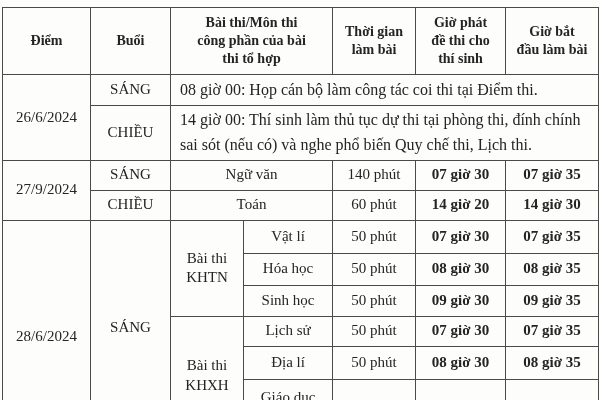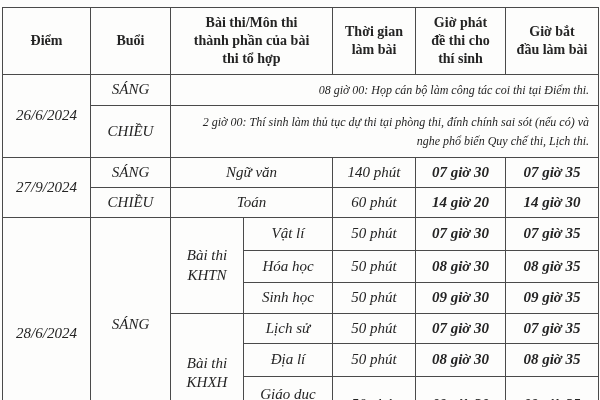--- a/index.html
+++ b/index.html
@@ -30,26 +30,25 @@
   }
   .sched th {
     font-size: 14px;
     font-weight: bold;
     line-height: 1.28;
     white-space: pre-line;
   }
   .sched td {
     font-size: 15px;
     line-height: 1.3;
-    font-style: italic;
   }
   td.note {
-    text-align: right;
+    text-align: left;
     padding: 2px 9px;
-    font-size: 12px;
+    font-size: 16px;
     line-height: 1.55;
   }
   td.time-b { font-weight: bold; }
   td.date28 { padding-top: 18px; }
   tr.h-header  { height: 67px; }
   tr.h-r1  { height: 31px; }
   tr.h-r2  { height: 52px; }
   tr.h-r3  { height: 30px; }
   tr.h-r4  { height: 30px; }
   tr.h-r5  { height: 33px; }
@@ -71,41 +70,41 @@
         <col style="width:89px">
       <col style="width:83px">
         <col style="width:90px">
         <col style="width:93px">
     </colgroup>
     <thead>
       <tr class="h-header">
         <th>Điểm</th>
         <th>Buổi</th>
         <th colspan="2">Bài thi/Môn thi
-thành phần của bài
+công phần của bài
 thi tổ hợp</th>
         <th>Thời gian
 làm bài</th>
         <th>Giờ phát
 đề thi cho
 thí sinh</th>
         <th>Giờ bắt
 đầu làm bài</th>
       </tr>
     </thead>
     <tbody>
 
       <tr class="h-r1">
         <td rowspan="2">26/6/2024</td>
         <td>SÁNG</td>
         <td colspan="5" class="note">08 giờ 00: Họp cán bộ làm công tác coi thi tại Điểm thi.</td>
       </tr>
       <tr class="h-r2">
         <td>CHIỀU</td>
-        <td colspan="5" class="note">2 giờ 00: Thí sinh làm thủ tục dự thi tại phòng thi, đính chính sai sót (nếu có) và nghe phổ biến Quy chế thi, Lịch thi.</td>
+        <td colspan="5" class="note">14 giờ 00: Thí sinh làm thủ tục dự thi tại phòng thi, đính chính sai sót (nếu có) và nghe phổ biến Quy chế thi, Lịch thi.</td>
       </tr>
 
       <tr class="h-r3">
         <td rowspan="2">27/9/2024</td>
         <td>SÁNG</td>
         <td colspan="2">Ngữ văn</td>
         <td>140 phút</td>
         <td class="time-b">07 giờ 30</td>
         <td class="time-b">07 giờ 35</td>
       </tr>

